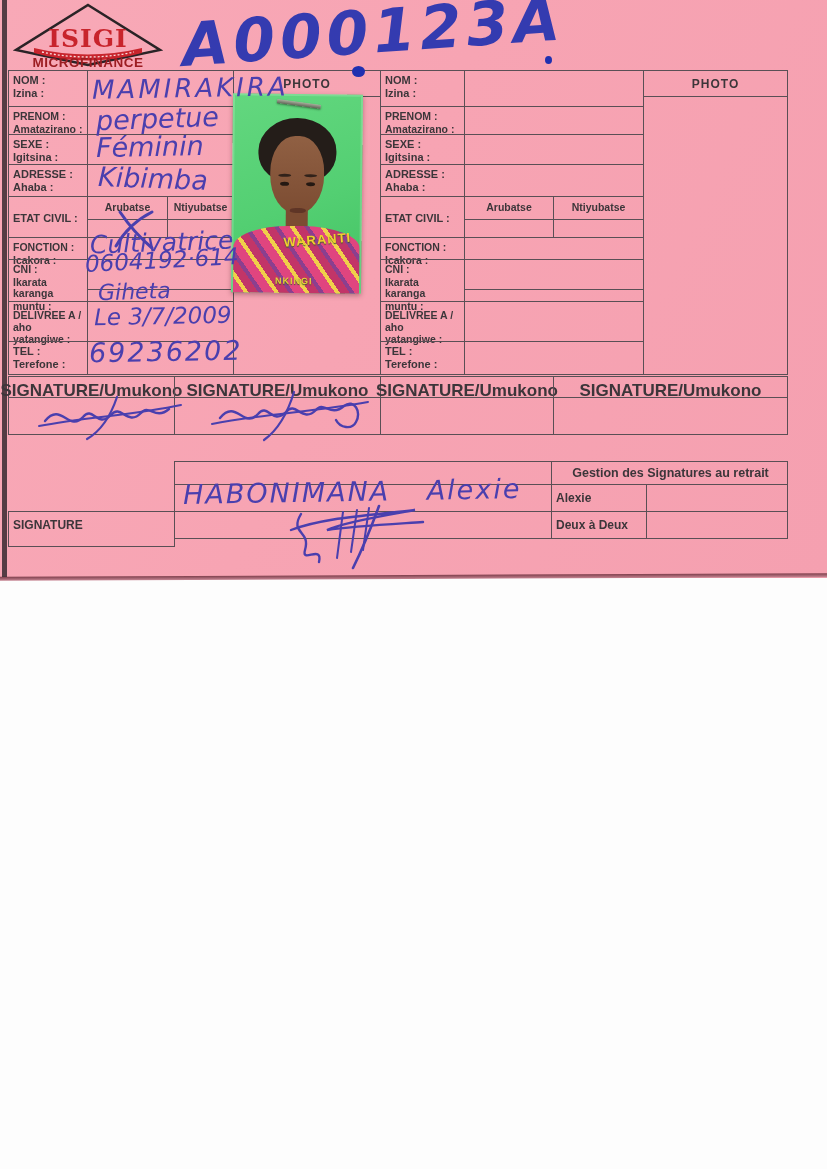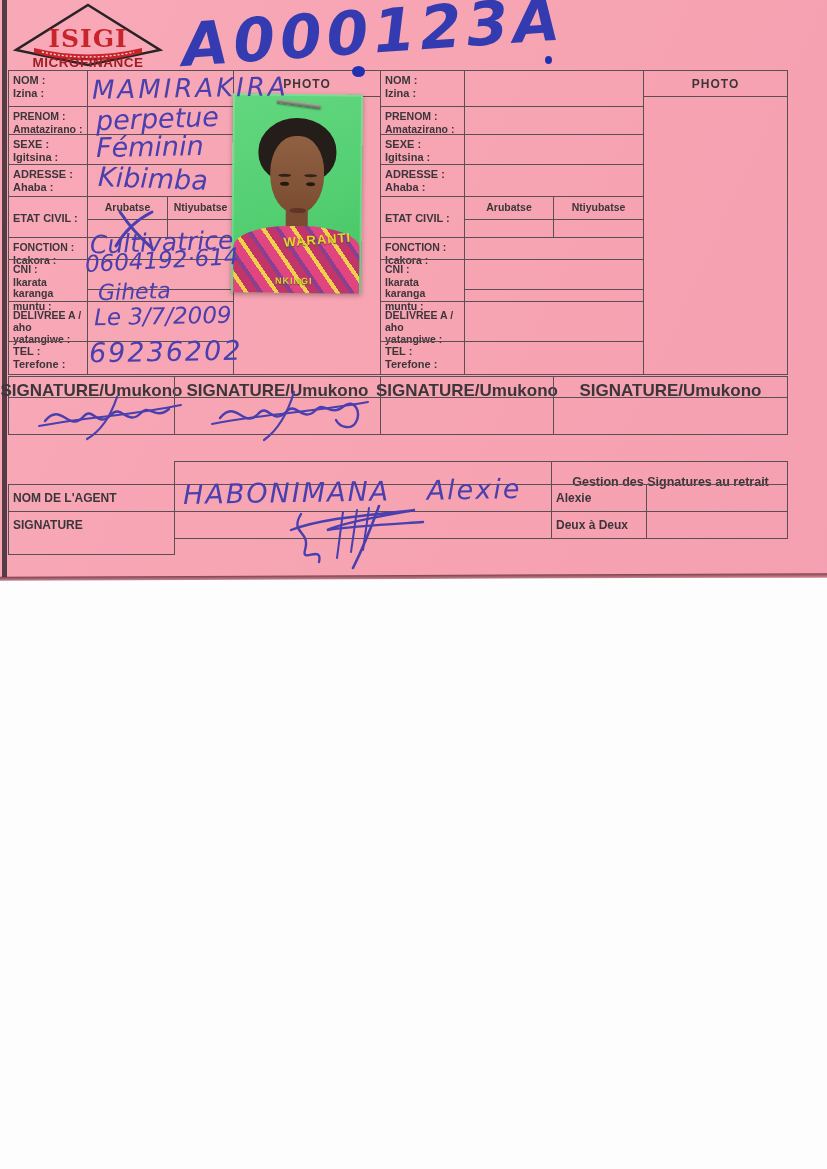--- a/index.html
+++ b/index.html
@@ -203,29 +203,26 @@
     </div>
   <div class="cell lbl-c sig-lbl" style="left:553px;top:376px;width:235px;height:22px">
       <span>SIGNATURE/Umukono</span>
     </div>
   <div class="cell" style="left:8px;top:397px;width:167px;height:38px"></div>
   <div class="cell" style="left:174px;top:397px;width:207px;height:38px"></div>
   <div class="cell" style="left:380px;top:397px;width:174px;height:38px"></div>
   <div class="cell" style="left:553px;top:397px;width:235px;height:38px"></div>
 
   <div class="cell" style="left:174px;top:461px;width:378px;height:24px"></div>
-  <div class="cell lbl" style="left:8px;top:484px;width:167px;height:28px;font-size:12px;padding-top:7px">
-    <span>NOM DE L'AGENT</span>
-  </div>
   <div class="cell" style="left:174px;top:484px;width:378px;height:28px"></div>
-  <div class="cell lbl" style="left:8px;top:511px;width:167px;height:44px;font-size:12px;padding-top:7px">
+  <div class="cell lbl" style="left:8px;top:511px;width:167px;height:36px;font-size:12px;padding-top:7px">
     <span>SIGNATURE</span>
   </div>
   <div class="cell" style="left:174px;top:511px;width:378px;height:28px"></div>
-  <div class="cell lbl-c lbl" style="left:551px;top:461px;width:237px;height:24px;font-size:12.5px;padding-top:14px">
+  <div class="cell lbl-c lbl" style="left:551px;top:461px;width:237px;height:24px;font-size:12.5px;padding-top:5px">
     <span>Gestion des Signatures au retrait</span>
   </div>
   <div class="cell lbl" style="left:551px;top:484px;width:96px;height:28px;font-size:12px;padding-top:7px">
     <span>Alexie</span>
   </div>
   <div class="cell" style="left:646px;top:484px;width:142px;height:28px"></div>
   <div class="cell lbl" style="left:551px;top:511px;width:96px;height:28px;font-size:12px;padding-top:7px">
     <span>Deux à Deux</span>
   </div>
   <div class="cell" style="left:646px;top:511px;width:142px;height:28px"></div>

